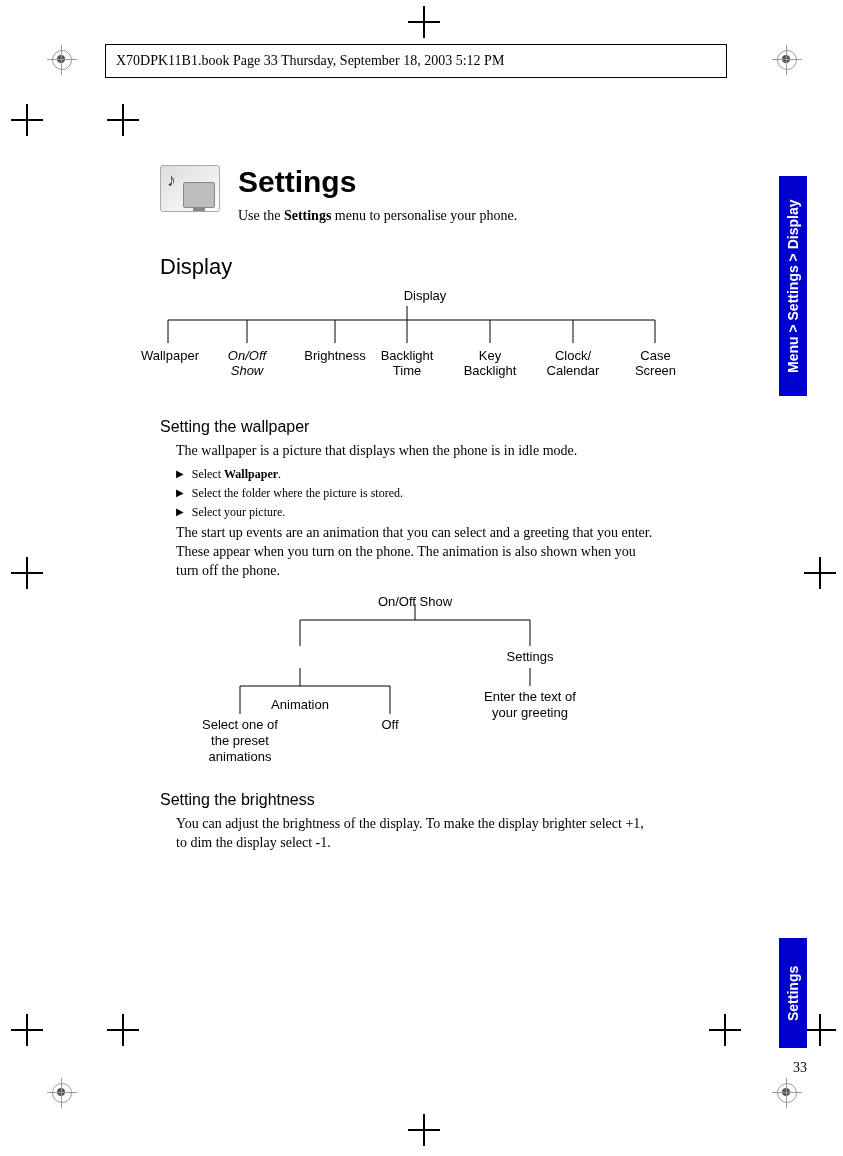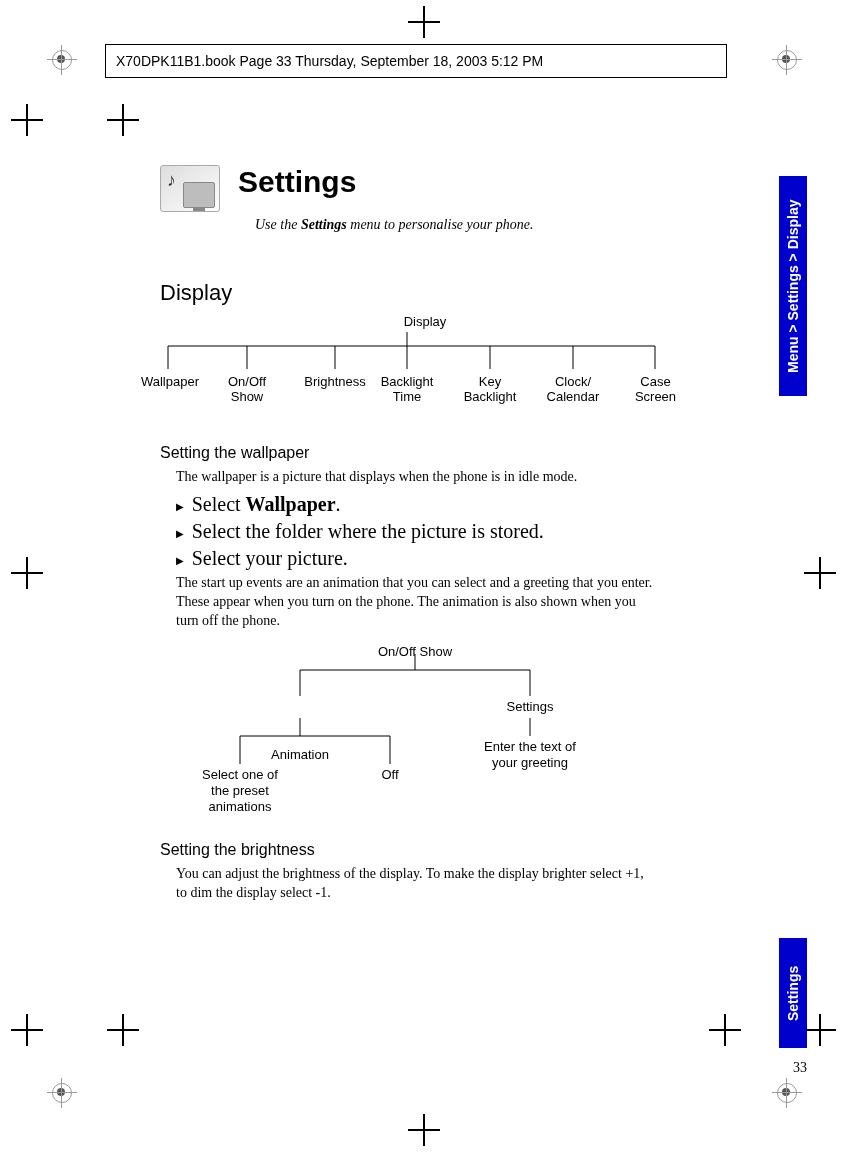--- a/index.html
+++ b/index.html
@@ -44,21 +44,21 @@
   .reg-bullseye .vline { position:absolute; left:8px; top:-6px; height:30px; width:1px; background:#999; }
 
   
   .header-box {
     position: absolute;
     left: 105px;
     top: 44px;
     width: 600px;
     border: 1px solid #000;
     padding: 8px 10px;
-    font-family: Liberation Sans, sans-serif;
+    font-family: Liberation Serif, serif;
     font-size: 14px;
   }
 
   
   .content {
     position: absolute;
     left: 160px;
     top: 165px;
     width: 510px;
   }
@@ -74,28 +74,28 @@
     font-size: 18px; color:#333; position:absolute; left:6px; top:4px;
   }
   .icon-box .screen {
     position:absolute; right:4px; bottom:3px; width:30px; height:24px; background:#bdbdbd; border:1px solid #888; border-radius:2px;
   }
   .icon-box .screen::after {
     content:""; position:absolute; left:9px; bottom:-4px; width:12px; height:3px; background:#888;
   }
 
   .title-text h1 { margin:0 0 8px 0; font-family: Arial, Helvetica, sans-serif; font-weight:700; font-size:30px; }
-  .title-text p { margin:17px; font-size:14px;font-style:italic; }
+  .title-text p { margin:0; font-size:14px; }
   .title-text p .bold { font-weight:bold; }
 
   h2 { font-family: Arial, Helvetica, sans-serif; font-weight:400; font-size:22px; margin:0 0 8px 0; }
   h3 { font-family: Arial, Helvetica, sans-serif; font-weight:400; font-size:16px; margin:20px 0 6px 0; }
   p { margin: 4px 16px; font-size:14px; line-height:1.35; }
   ul.steps { list-style:none; padding:0; margin:6px 0 0 0; }
-  ul.steps li { margin:4px 0 4px 16px; font-size:20px; }
+  ul.steps li { margin:4px 0 4px 16px; font-size:12px; }
   ul.steps li::before { content:"\25B6"; font-size:10px; margin-right:8px; position:relative; top:-1px; }
   .bold { font-weight:bold; }
 
   
   .tree1 {
     position: relative;
     height: 95px;
     width: 530px;
     margin-top: 4px;
     font-family: Arial, Helvetica, sans-serif;
@@ -261,21 +261,21 @@
         <line x1="8" y1="32" x2="8" y2="55" stroke="#000"></line>
         <line x1="87" y1="32" x2="87" y2="55" stroke="#000"></line>
         <line x1="175" y1="32" x2="175" y2="55" stroke="#000"></line>
         <line x1="247" y1="32" x2="247" y2="55" stroke="#000"></line>
         <line x1="330" y1="32" x2="330" y2="55" stroke="#000"></line>
         <line x1="413" y1="32" x2="413" y2="55" stroke="#000"></line>
         <line x1="495" y1="32" x2="495" y2="55" stroke="#000"></line>
       </svg>
       <div class="root">Display</div>
       <div class="leaf" style="left:-20px; width:60px;">Wallpaper</div>
-      <div class="leaf" style="left:62px; width:50px;">On/Off<br>Show</div>
+      <div class="leaf" style="left:62px; width:50px;font-style:italic;">On/Off<br>Show</div>
       <div class="leaf" style="left:142px; width:66px;">Brightness</div>
       <div class="leaf" style="left:217px; width:60px;">Backlight<br>Time</div>
       <div class="leaf" style="left:300px; width:60px;">Key<br>Backlight</div>
       <div class="leaf" style="left:383px; width:60px;">Clock/<br>Calendar</div>
       <div class="leaf" style="left:468px; width:55px;">Case<br>Screen</div>
     </div>
 
     <h3 style="margin-top:35px;">Setting the wallpaper</h3>
     <p>The wallpaper is a picture that displays when the phone is in idle mode.</p>
     <ul class="steps">

